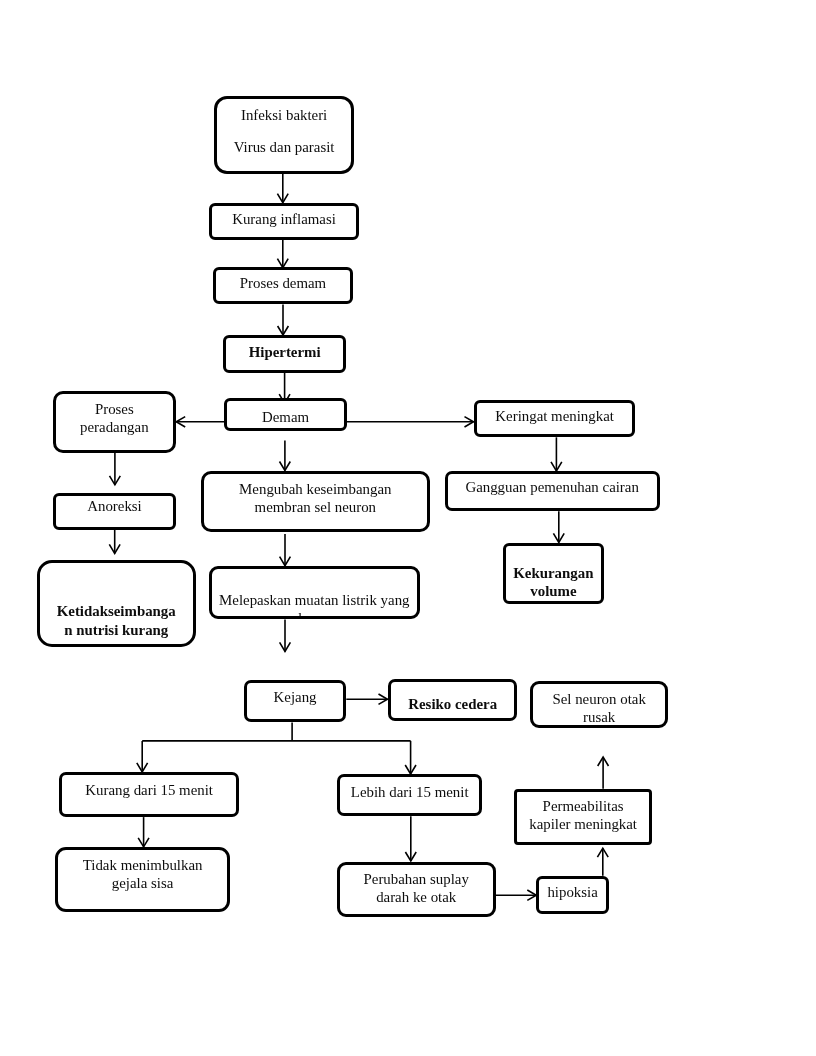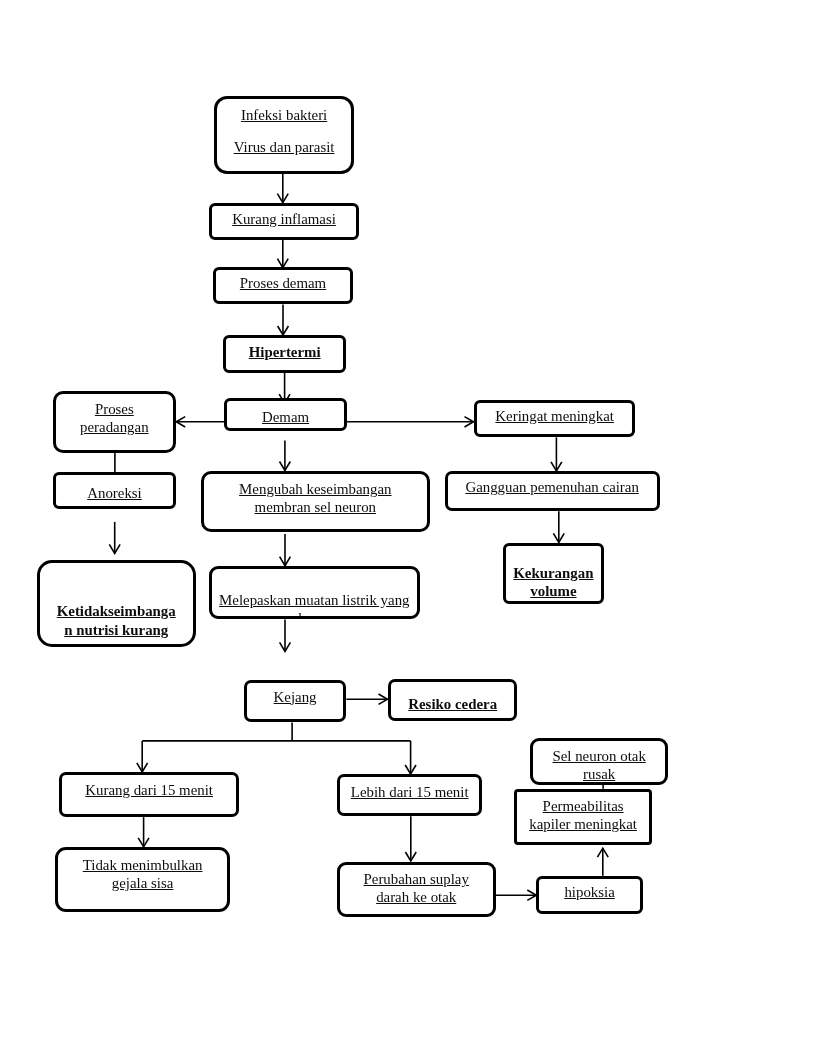--- a/index.html
+++ b/index.html
@@ -8,21 +8,21 @@
        font-family:"Liberation Serif",serif;
        font-size:14.88px;color:#0d0d0d;
        -webkit-font-smoothing:antialiased;}
   #canvas{position:relative;width:816px;height:1056px;overflow:hidden;background:#fff;}
 
   .node{position:absolute;box-sizing:border-box;
         border:3px solid #000000;background:#ffffff;
         display:flex;align-items:flex-start;justify-content:center;
         text-align:center;line-height:18px;overflow:hidden;
         padding:0 3px;}
-  .node .lbl{display:block;width:100%;white-space:pre-line;text-decoration:underline;}
+  .node .lbl{display:block;width:100%;white-space:pre-line;}
   .blankline{display:block;height:14.5px;line-height:14.5px;}
   .node.bold{font-weight:bold;}
 
   svg#links{position:absolute;left:0;top:0;width:816px;height:1056px;pointer-events:none;}
   svg#links path, svg#links line{fill:none;stroke:#000000;stroke-width:1.6;}
 </style>
 </head>
 <body>
 
 <div id="canvas">
@@ -138,21 +138,21 @@
   </div>
 
   <div class="node" style="left:224.1px;top:398px;width:122.9px;height:33px;border-radius:6px;padding-top:7px">
     <span class="lbl">Demam</span>
   </div>
 
   <div class="node" style="left:473.8px;top:400.4px;width:161.7px;height:36.9px;border-radius:6px;padding-top:4.07px">
     <span class="lbl">Keringat meningkat</span>
   </div>
 
-  <div class="node" style="left:52.7px;top:472px;width:123.6px;height:36.6px;border-radius:6px;padding-top:9px">
+  <div class="node" style="left:52.7px;top:493px;width:123.6px;height:36.6px;border-radius:6px;padding-top:1px">
     <span class="lbl">Anoreksi</span>
   </div>
 
   <div class="node" style="left:200.9px;top:471.3px;width:228.9px;height:60.8px;border-radius:10px;padding-top:6.07px">
     <span class="lbl">Mengubah keseimbangan
 membran sel neuron</span>
   </div>
 
   <div class="node" style="left:444.7px;top:471px;width:214.9px;height:40.2px;border-radius:7px;padding-top:4.47px">
     <span class="lbl">Gangguan pemenuhan cairan</span>
@@ -178,21 +178,21 @@
   </div>
 
   <div class="node" style="left:243.9px;top:679.7px;width:102.4px;height:42.8px;border-radius:7px;padding-top:4.87px">
     <span class="lbl">Kejang</span>
   </div>
 
   <div class="node bold" style="left:387.9px;top:678.7px;width:129.6px;height:42.6px;border-radius:7px;padding-top:13px">
     <span class="lbl">Resiko cedera</span>
   </div>
 
-  <div class="node" style="left:529.8px;top:738px;width:138.7px;height:47px;border-radius:9px;padding-top:6.07px">
+  <div class="node" style="left:529.8px;top:681px;width:138.7px;height:47px;border-radius:9px;padding-top:6.07px">
     <span class="lbl">Sel neuron otak
 rusak</span>
   </div>
 
   <div class="node" style="left:58.9px;top:772.3px;width:180.5px;height:44.8px;border-radius:7px;padding-top:5.37px">
     <span class="lbl">Kurang dari 15 menit</span>
   </div>
 
   <div class="node" style="left:337.0px;top:774.4px;width:145.4px;height:41.8px;border-radius:7px;padding-top:5.27px">
     <span class="lbl">Lebih dari 15 menit</span>
@@ -206,17 +206,17 @@
   <div class="node" style="left:54.7px;top:847.2px;width:175.8px;height:64.6px;border-radius:11px;padding-top:6.17px">
     <span class="lbl">Tidak menimbulkan
 gejala sisa</span>
   </div>
 
   <div class="node" style="left:336.7px;top:862.3px;width:159px;height:54.5px;border-radius:9px;padding-top:4.97px">
     <span class="lbl">Perubahan suplay
 darah ke otak</span>
   </div>
 
-  <div class="node" style="left:536.1px;top:875.7px;width:107px;height:37.9px;border-radius:6px;padding-top:4.77px">
+  <div class="node" style="left:536.1px;top:875.7px;width:73px;height:37.9px;border-radius:6px;padding-top:4.77px">
     <span class="lbl">hipoksia</span>
   </div>
 
 </div>
 
 </body></html>

